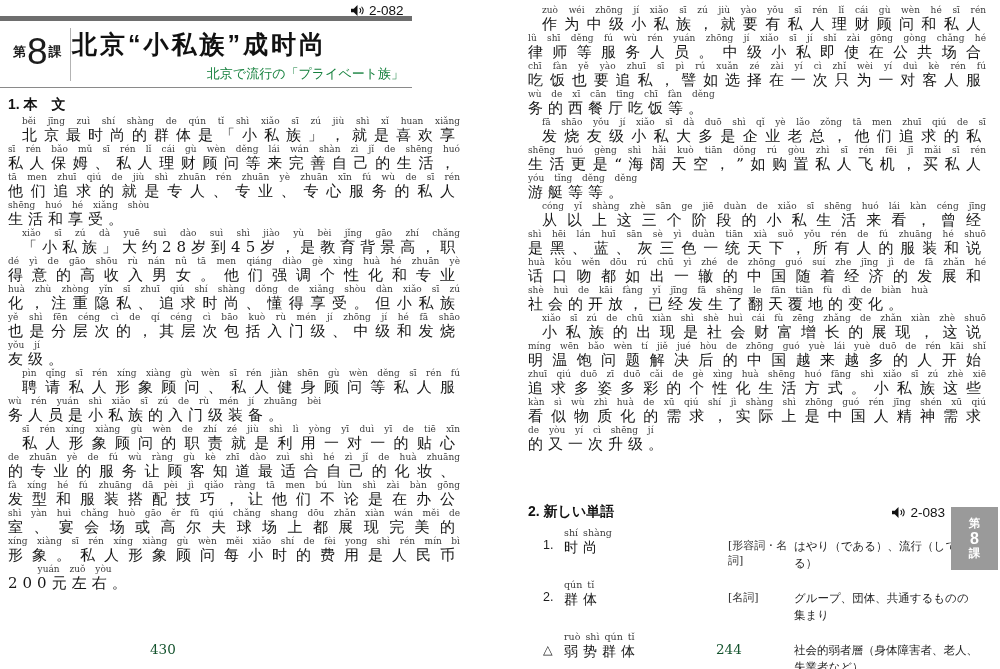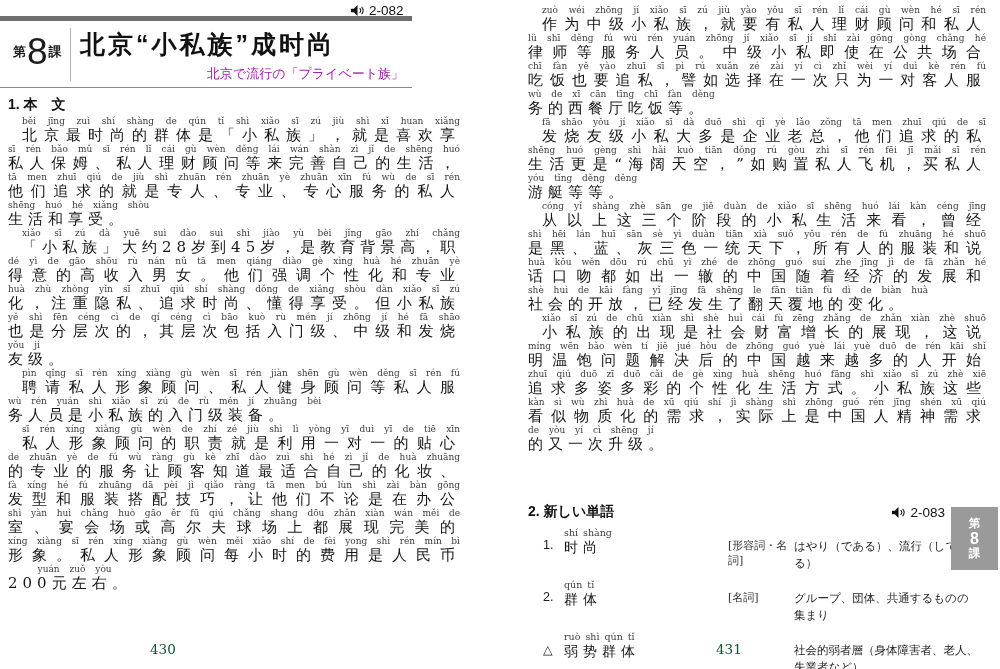--- a/index.html
+++ b/index.html
@@ -12,22 +12,22 @@
   .audio svg{display:block;}
 
   
   #header{left:0;top:16px;width:412px;}
   .hbar{height:5px;background:#6e6e6e;}
   .hcontent{position:relative;height:66px;border-bottom:1.5px solid #8a8a8a;}
   .lesson{position:absolute;left:13px;top:12px;display:flex;align-items:center;}
   .l-small{font-size:13px;font-weight:600;}
   .l-num{font-size:37px;line-height:38px;font-weight:400;padding:0 1px;}
   .vdiv{position:absolute;left:70px;top:7px;height:53px;width:1px;background:#b3b3b3;}
-  .htitle{position:absolute;left:80px;top:7px;font-size:25px;font-weight:700;letter-spacing:3px;color:#111;}
-  .hsub{position:absolute;right:8px;top:44px;font-size:13px;color:#a21caf;}
+  .htitle{position:absolute;left:72px;top:7px;font-size:25px;font-weight:700;letter-spacing:3px;color:#111;}
+  .hsub{position:absolute;right:8px;top:44px;font-size:13px;color:#15803d;}
 
   
   .sechead{font-size:14px;font-weight:700;color:#111;}
 
   
   .bodycol .tline{margin:0;}
   .py{font-family:"DejaVu Serif",serif;font-size:9px;line-height:10px;height:10px;color:#3c3c3c;
       text-align:justify;text-align-last:justify;word-spacing:1px;overflow:hidden;white-space:nowrap;}
   .hz{font-family:"DejaVu Serif",serif;font-size:15px;line-height:18px;height:18px;color:#161616;
       text-align:justify;text-align-last:justify;letter-spacing:5px;overflow:hidden;white-space:nowrap;}
@@ -276,13 +276,13 @@
     </div>
 </div>
 
 <div class="abs" id="sidetab">
   <span class="t-s">第</span>
   <span class="t-n">8</span>
   <span class="t-s">課</span>
 </div>
 
 <div class="abs pagenum" style="left:150px;top:641px;">430</div>
-<div class="abs pagenum" style="left:716px;top:641px;">431</div>
+<div class="abs pagenum" style="left:716px;top:641px;">244</div>
 
 </body></html>

